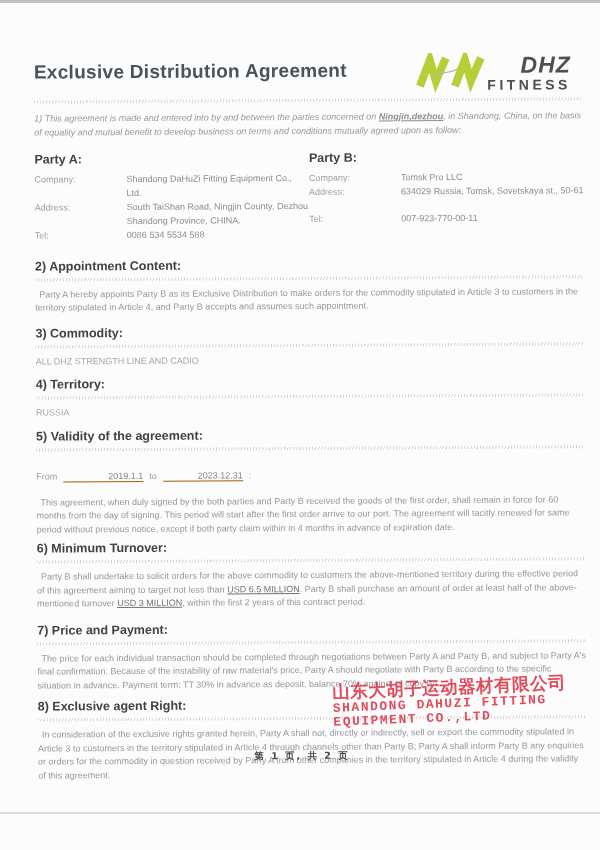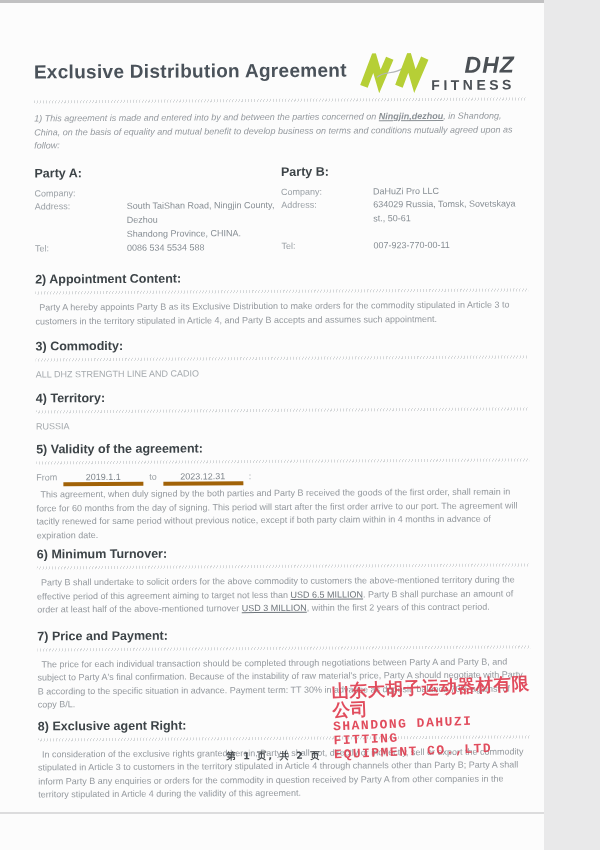--- a/index.html
+++ b/index.html
@@ -1,17 +1,17 @@
 <!DOCTYPE html>
 <html><head>
 <meta charset="utf-8">
 <style>
   html,body{margin:0;padding:0;background:#e9e9ea;}
   .scan{
-    position:relative;width:544px;height:850px;overflow:hidden;
+    position:relative;width:600px;height:850px;overflow:hidden;
     background:#fcfcfc;font-family:"Liberation Sans",sans-serif;
   }
   .scan::before{content:"";position:absolute;top:0;left:0;right:0;height:3px;background:#8f9092;opacity:.55;}
   .scan::after{content:"";position:absolute;left:0;right:0;top:812px;height:2px;background:#dcdcdd;}
   .page{position:absolute;inset:0;padding:54px 15px 0 36px;transform:rotate(-0.35deg);}
   
   .header{display:flex;justify-content:space-between;align-items:flex-start;}
   .title{margin:6px 0 0 0;font-size:19px;font-weight:bold;color:#4a525a;letter-spacing:.3px;}
   .logo{display:flex;align-items:center;gap:0;margin-right:12px;}
   .logo-text{display:flex;flex-direction:column;align-items:flex-end;line-height:1;}
@@ -30,21 +30,21 @@
   .plabel{width:92px;flex:none;color:#9ba1a6;}
   .pvalue{color:#878e94;}
   .prow.gap{margin-top:13px;}
   
   .sec-h{margin:0;font-size:12.5px;font-weight:bold;color:#3c4347;}
   .body{margin:7px 0 0 0;font-size:9px;color:#94999e;line-height:1.5;text-indent:4px;}
   .caps{color:#a4a9ad;text-indent:0;}
   .s2{margin-top:16px;}.s3{margin-top:11px;}.s4{margin-top:9px;}
   .s5{margin-top:9px;}.s6{margin-top:5px;}.s7{margin-top:12px;}.s8{margin-top:7px;}
   .dates{margin:8px 0 2px 0;font-size:9px;color:#9aa0a5;}
-  .date-u{display:inline-block;min-width:80px;text-align:center;border-bottom:4px solid #a16207;color:#7f868c;margin:0 6px;}
+  .date-u{display:inline-block;min-width:80px;text-align:right;border-bottom:1px solid #a16207;color:#7f868c;margin:12px 6px;}
   .amt{color:#6e757b;font-weight:normal;text-decoration:underline;}
   
   .stamp{position:absolute;left:331px;top:679px;transform:rotate(-2deg);color:#df3e50;opacity:.92;line-height:1.08;}
   .stamp-cn{font-size:17.5px;font-weight:bold;letter-spacing:.5px;font-family:"DejaVu Sans",sans-serif;}
   .stamp-en{font-size:13px;font-weight:bold;letter-spacing:1.5px;font-family:"Liberation Mono",monospace;}
   
   .footer{position:absolute;left:0;right:0;top:750px;text-align:center;font-size:9.5px;font-weight:bold;color:#43484c;letter-spacing:2px;font-family:"DejaVu Sans",sans-serif;}
 </style>
 </head>
 <body>
@@ -68,39 +68,40 @@
     </header>
     <div class="rule"></div>
 
     <p class="intro"><span>1) This agreement is made and entered into by and between the parties concerned on  </span><span class="u-place">Ningjin,dezhou</span><span>, in Shandong, China, on the basis of equality and mutual benefit to develop business on terms and conditions mutually agreed upon as follow:</span></p>
 
     <section class="parties">
       <div class="party">
         <h2 class="party-h">Party A:</h2>
         <div class="prow">
           <span class="plabel">Company:</span>
+          <span class="pvalue">Shandong DaHuZi Fitting Equipment Co., Ltd.</span>
         </div>
         <div class="prow">
           <span class="plabel">Address:</span>
           <span class="pvalue">South TaiShan Road, Ningjin County, Dezhou</span>
         </div>
         <div class="prow">
           <span class="plabel"></span>
           <span class="pvalue">Shandong Province, CHINA.</span>
         </div>
         <div class="prow">
           <span class="plabel">Tel:</span>
           <span class="pvalue">0086 534 5534 588</span>
         </div>
       </div>
       <div class="party">
         <h2 class="party-h">Party B:</h2>
         <div class="prow">
           <span class="plabel">Company:</span>
-          <span class="pvalue">DaHuZi Pro LLC</span>
+          <span class="pvalue">Tomsk Pro LLC</span>
         </div>
         <div class="prow">
           <span class="plabel">Address:</span>
           <span class="pvalue">634029  Russia, Tomsk, Sovetskaya st., 50-61</span>
         </div>
         <div class="prow gap">
           <span class="plabel">Tel:</span>
           <span class="pvalue">007-923-770-00-11</span>
         </div>
       </div>

